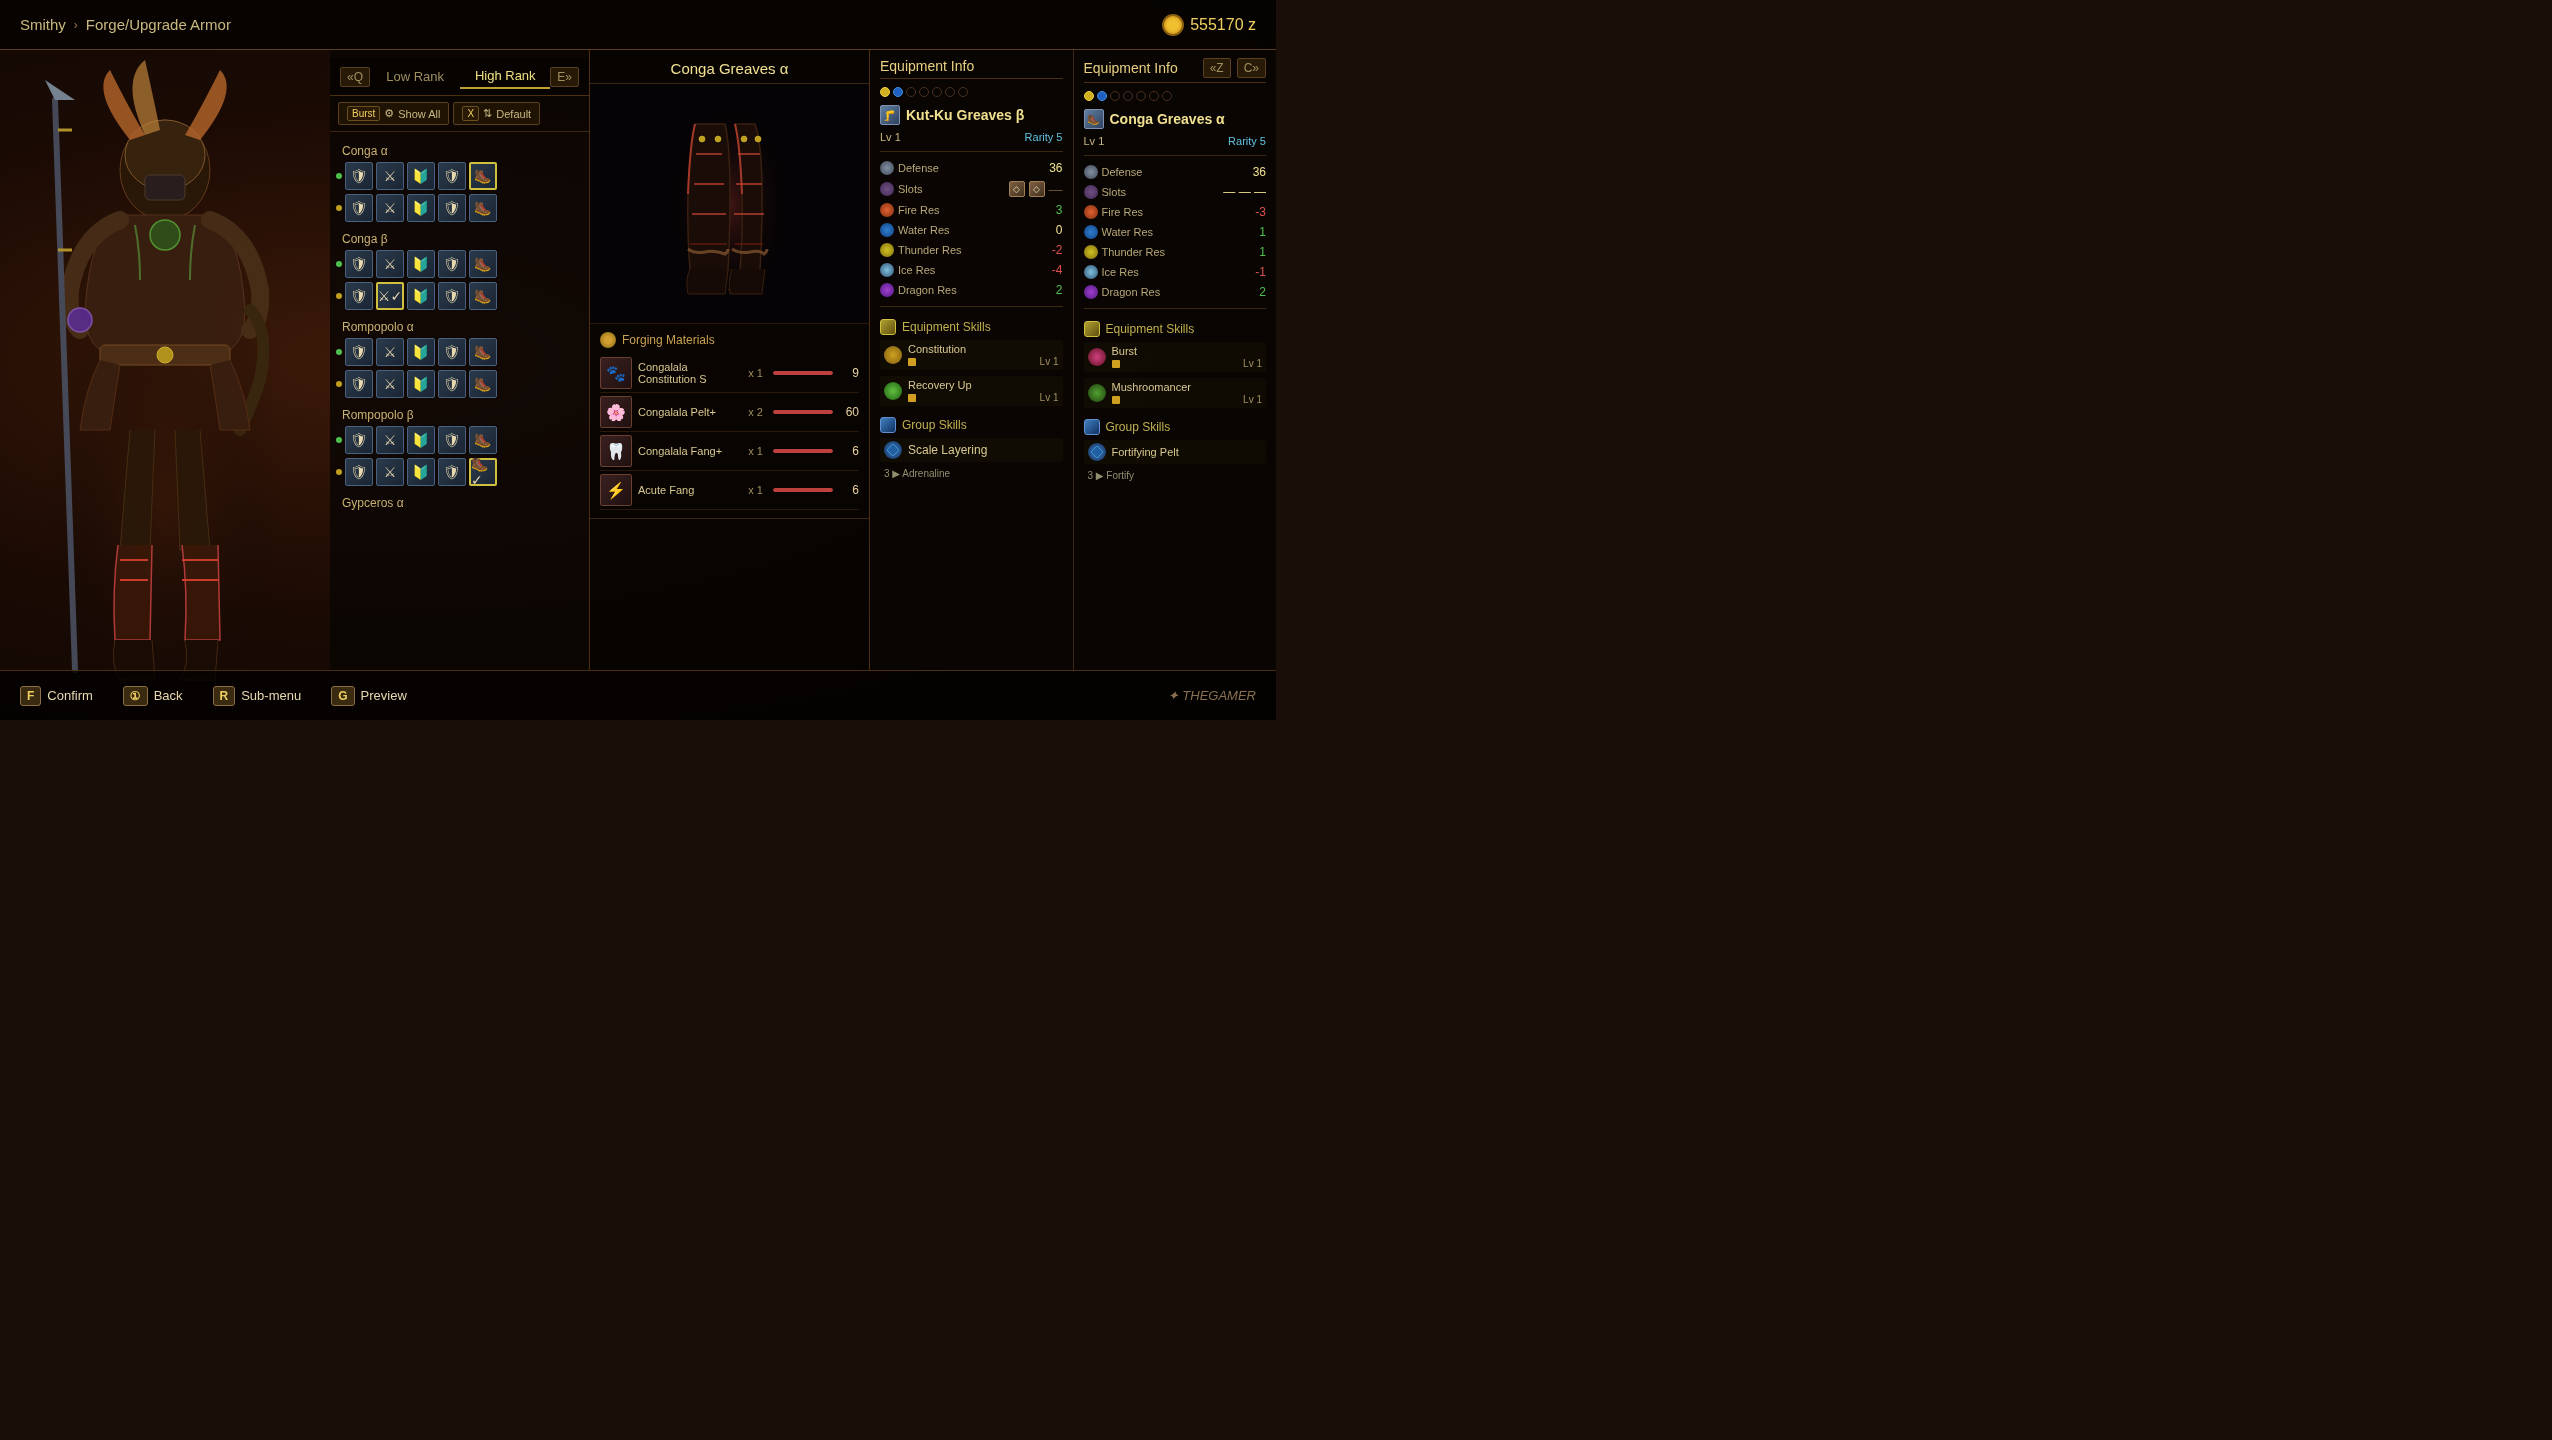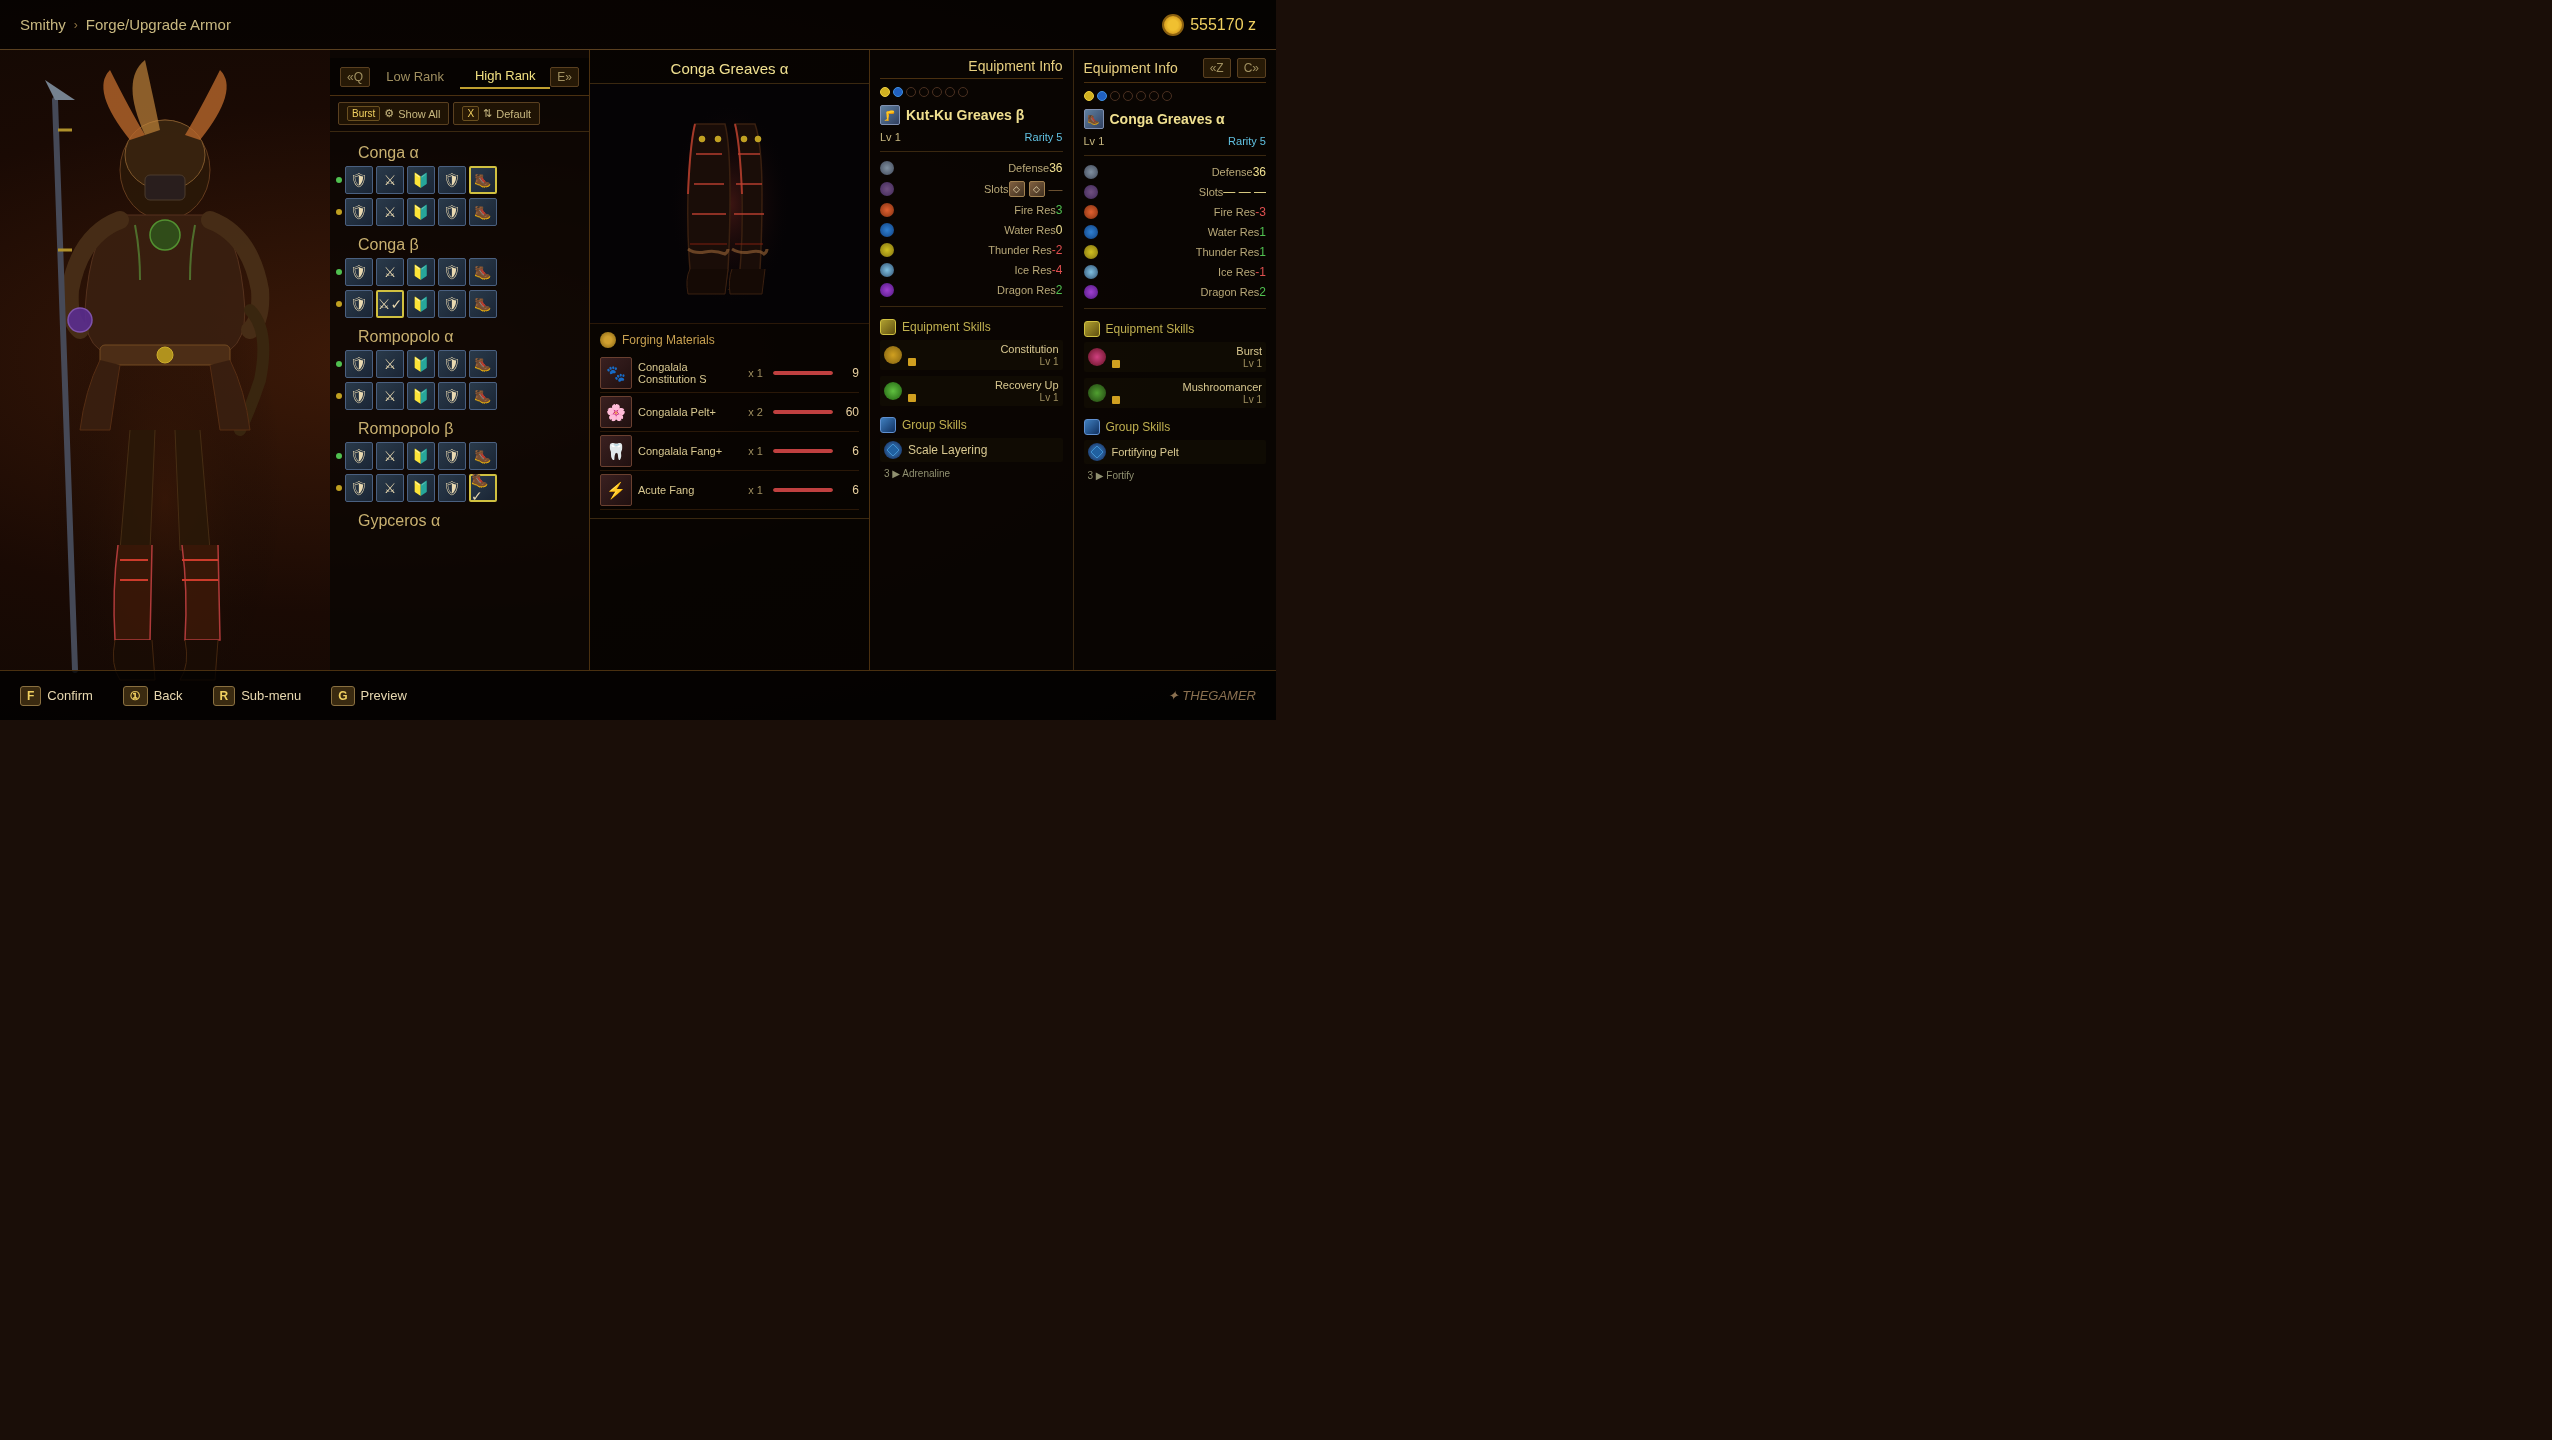--- a/index.html
+++ b/index.html
@@ -178,23 +178,23 @@
       color: #f0d060;
     }
 
     
     .armor-list {
       overflow-y: auto;
       flex: 1;
       padding: 4px 0;
     }
     .armor-group-label {
-      font-size: 16px;
+      font-size: 12px;
       color: #c8b070;
-      padding: 4px 28px 2px;
+      padding: 4px 12px 2px;
       margin-top: 4px;
     }
     .armor-row {
       display: flex;
       align-items: center;
       padding: 2px 6px;
       gap: 3px;
       cursor: pointer;
     }
     .row-dot {
@@ -322,21 +322,20 @@
       font-size: 16px;
       color: #f0e090;
       margin-left: auto;
     }
 
     
     .info-panels {
       flex: 1;
       display: flex;
       gap: 0;
-      text-align: right;
     }
     .info-panel {
       flex: 1;
       background: rgba(8,5,2,0.88);
       border-right: 1px solid #3a2810;
       padding: 8px 10px;
       display: flex;
       flex-direction: column;
       gap: 4px;
     }

